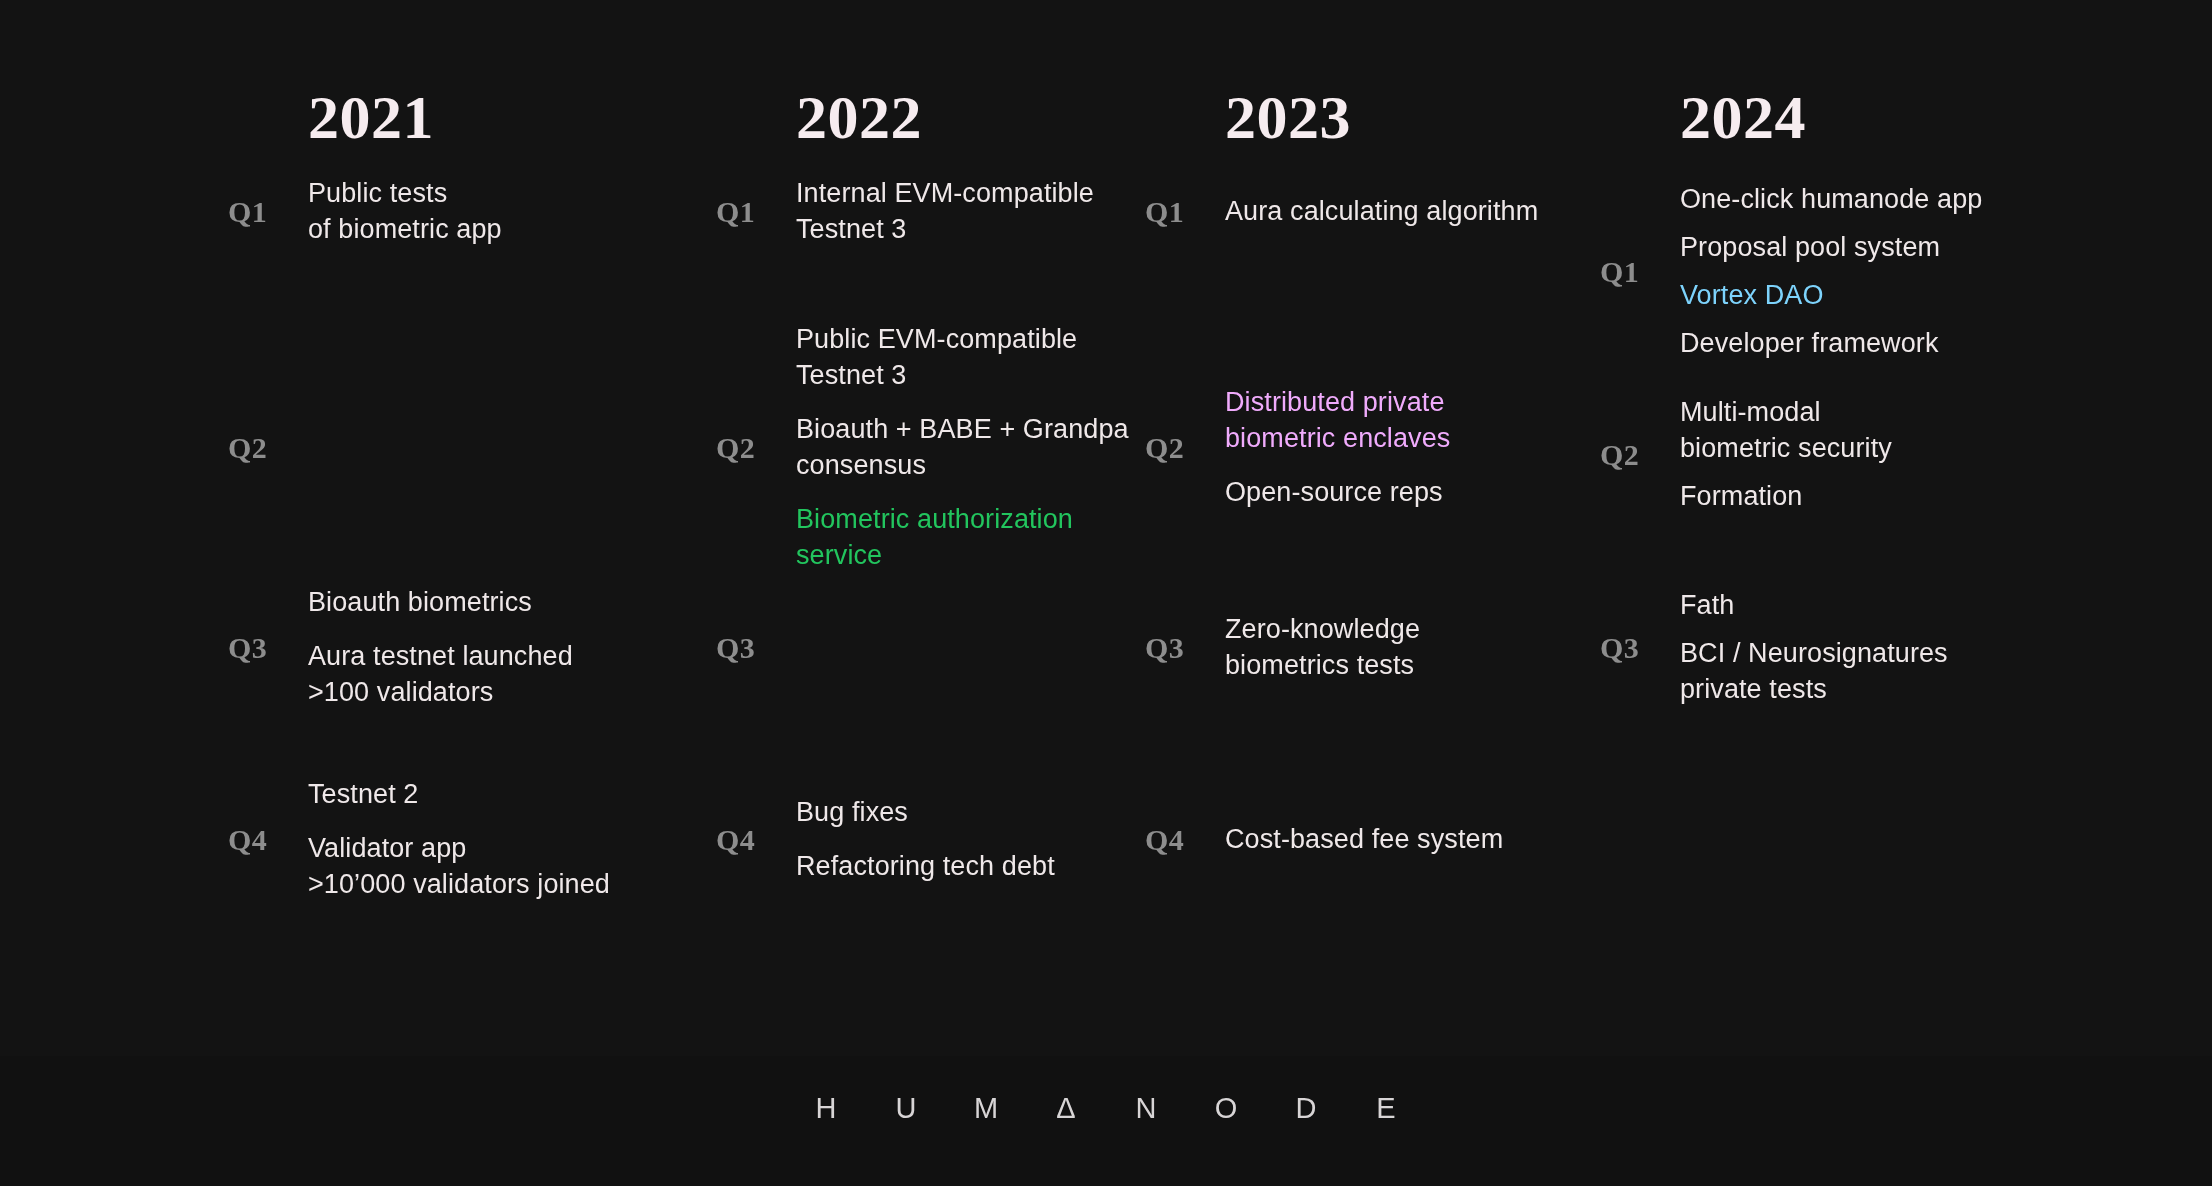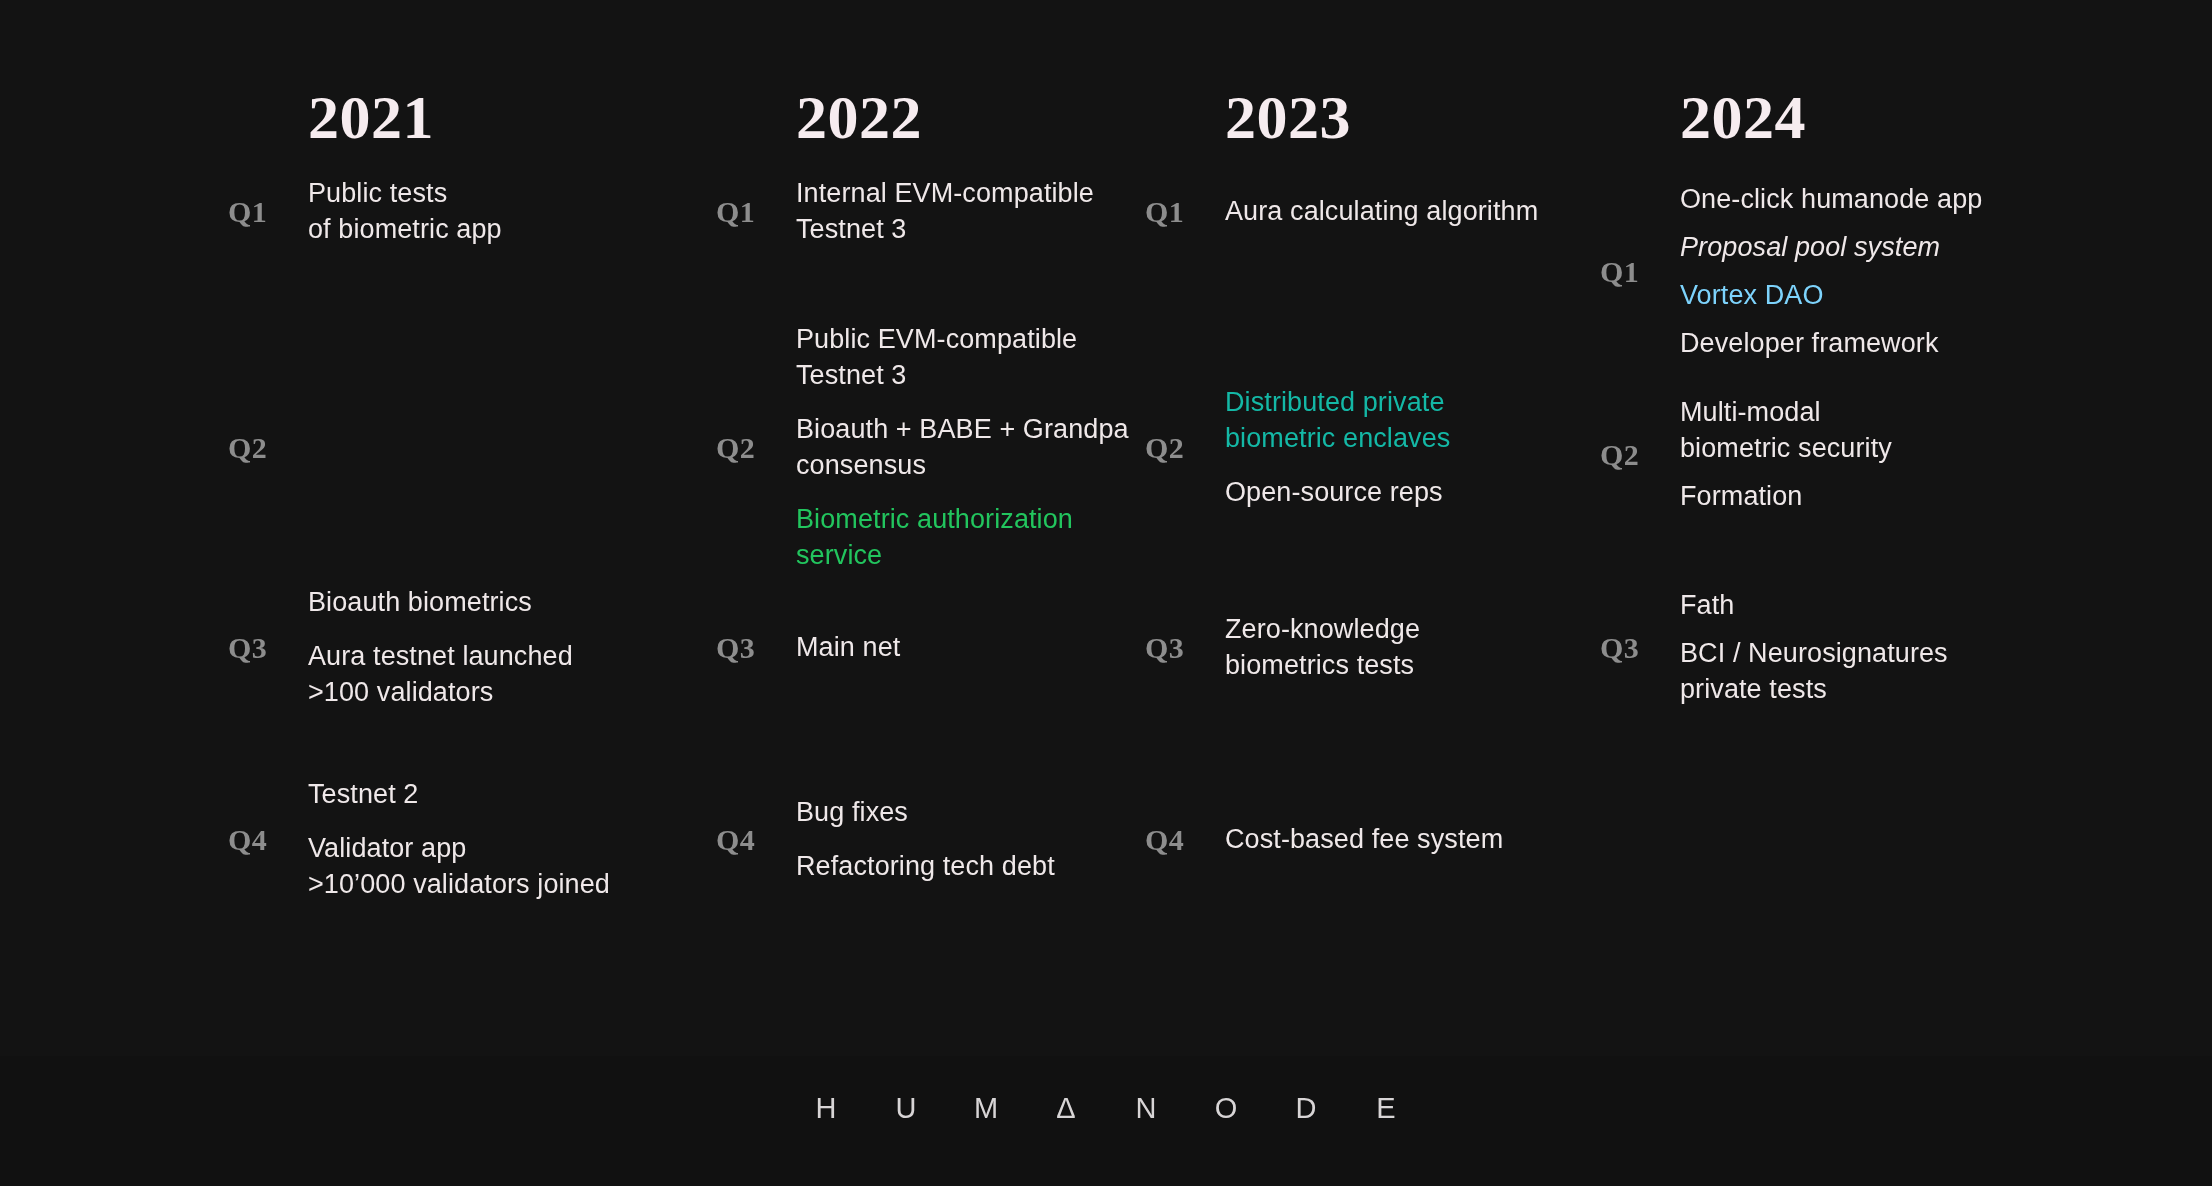--- a/index.html
+++ b/index.html
@@ -166,44 +166,41 @@
           <div class="q-item" style="color: rgb(239, 232, 233);">Public EVM-compatible
 Testnet 3</div>
           <div class="q-item" style="color: rgb(239, 232, 233);">Bioauth + BABE + Grandpa
 consensus</div>
           <div class="q-item" style="color: #22c55e;">Biometric authorization
 service</div>
         </div>
       </div>
       <div class="quarter-row" data-q="Q3">
         <div class="q-label" style="color: rgb(141, 141, 141);">Q3</div>
-        <div class="q-items">
-          <div class="q-item" style="color: rgb(239, 232, 233);">Main net</div>
-        </div>
       </div>
       <div class="quarter-row" data-q="Q4">
         <div class="q-label" style="color: rgb(141, 141, 141);">Q4</div>
         <div class="q-items">
           <div class="q-item" style="color: rgb(239, 232, 233);">Bug fixes</div>
           <div class="q-item" style="color: rgb(239, 232, 233);">Refactoring tech debt</div>
         </div>
       </div>
     </div>
     <div class="year-col" data-col="2">
       <div class="year-title" style="color: rgb(246, 236, 239);">2023</div>
       <div class="quarter-row" data-q="Q1">
         <div class="q-label" style="color: rgb(141, 141, 141);">Q1</div>
         <div class="q-items">
           <div class="q-item" style="color: rgb(239, 232, 233);">Aura calculating algorithm</div>
         </div>
       </div>
       <div class="quarter-row" data-q="Q2">
         <div class="q-label" style="color: rgb(141, 141, 141);">Q2</div>
         <div class="q-items">
-          <div class="q-item" style="color: #14b8a6;">Distributed private
+          <div class="q-item" style="color: #f0abfc;">Distributed private
 biometric enclaves</div>
           <div class="q-item" style="color: rgb(239, 232, 233);">Open-source reps</div>
         </div>
       </div>
       <div class="quarter-row" data-q="Q3">
         <div class="q-label" style="color: rgb(141, 141, 141);">Q3</div>
         <div class="q-items">
           <div class="q-item" style="color: rgb(239, 232, 233);">Zero-knowledge
 biometrics tests</div>
         </div>
@@ -214,21 +211,21 @@
           <div class="q-item" style="color: rgb(239, 232, 233);">Cost-based fee system</div>
         </div>
       </div>
     </div>
     <div class="year-col" data-col="3">
       <div class="year-title" style="color: rgb(246, 236, 239);">2024</div>
       <div class="quarter-row" data-q="Q1">
         <div class="q-label" style="color: rgb(141, 141, 141);">Q1</div>
         <div class="q-items">
           <div class="q-item" style="color: rgb(239, 232, 233);">One-click humanode app</div>
-          <div class="q-item" style="color: rgb(239, 232, 233); font-style: italic;">Proposal pool system</div>
+          <div class="q-item" style="color: rgb(239, 232, 233);">Proposal pool system</div>
           <div class="q-item" style="color: #7dd3fc;">Vortex DAO</div>
           <div class="q-item" style="color: rgb(239, 232, 233);">Developer framework</div>
         </div>
       </div>
       <div class="quarter-row" data-q="Q2">
         <div class="q-label" style="color: rgb(141, 141, 141);">Q2</div>
         <div class="q-items">
           <div class="q-item" style="color: rgb(239, 232, 233);">Multi-modal
 biometric security</div>
           <div class="q-item" style="color: rgb(239, 232, 233);">Formation</div>

